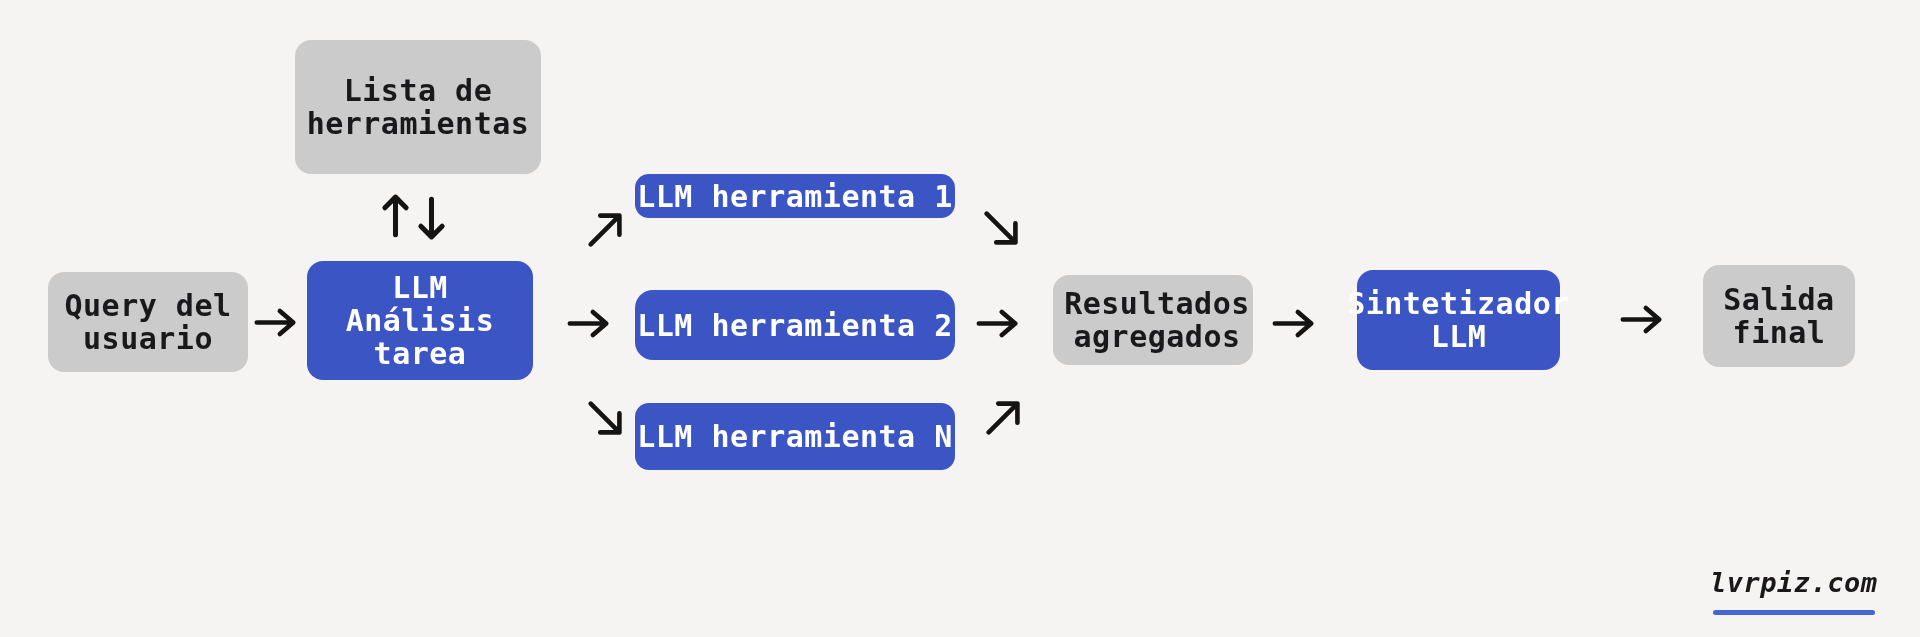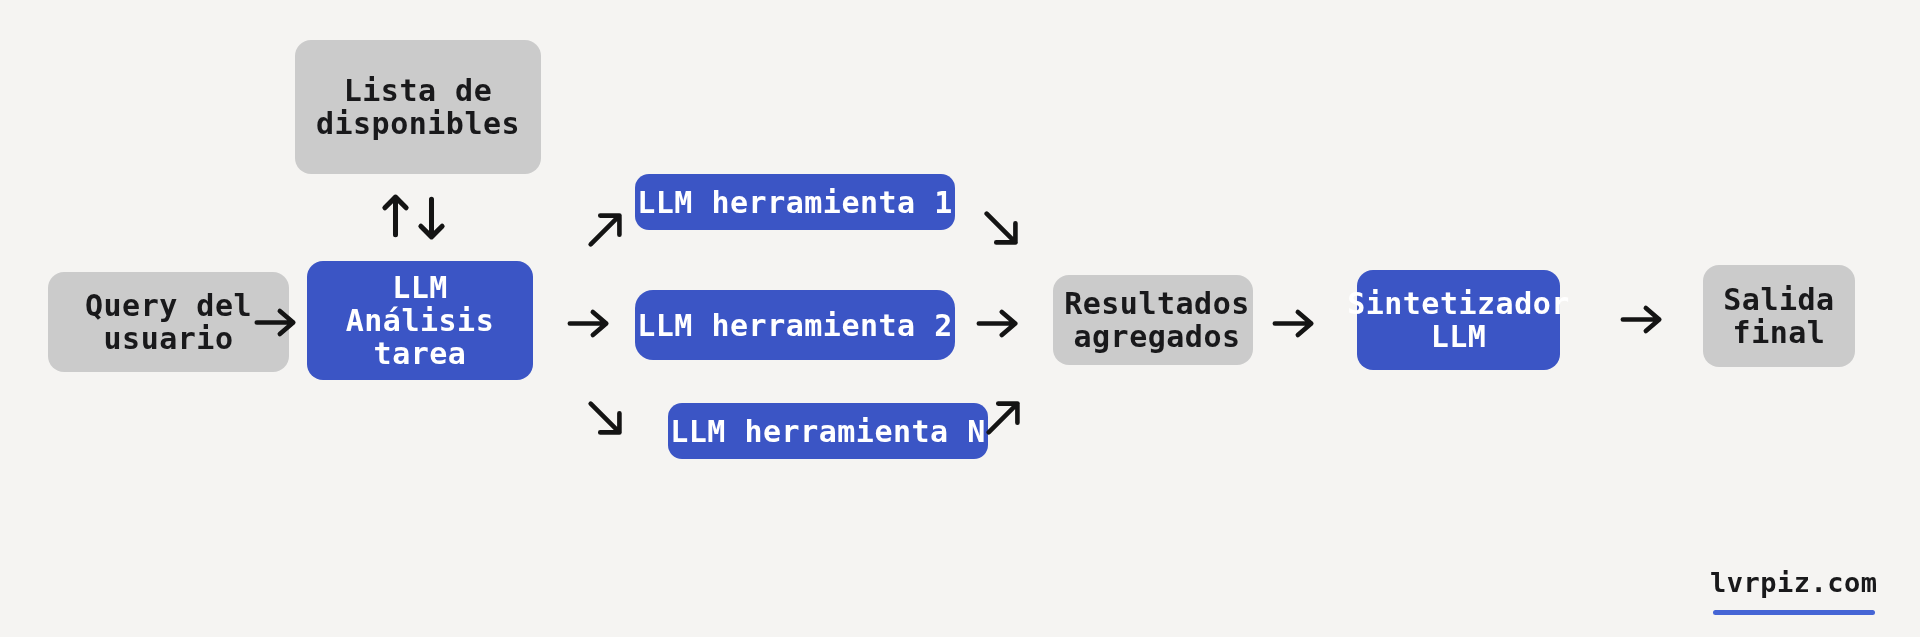--- a/index.html
+++ b/index.html
@@ -19,26 +19,26 @@
     text-align:center;
     font-weight:bold;
     font-size:30px;
     line-height:33px;
     letter-spacing:0.5px;
     border-radius:16px;
   }
   .node.gray { background:var(--node-gray,#cbcbcb); color:var(--text-dark,#19191b); }
   .node.blue { background:var(--node-blue,#3b55c5); color:var(--text-light,#ffffff); }
 
-  [data-name="node-user-query"]          { left:48px;   top:272px; width:241px; height:100px;justify-content:center; }
+  [data-name="node-user-query"]          { left:48px;   top:272px; width:200px; height:100px;justify-content:center; }
   [data-name="node-tool-list"]           { left:295px;  top:40px;  width:246px; height:134px; }
   [data-name="node-task-analysis"]       { left:307px;  top:261px; width:226px; height:119px; }
-  [data-name="node-tool-1"]              { left:635px;  top:174px; width:320px; height:56px; border-radius:14px; }
+  [data-name="node-tool-1"]              { left:635px;  top:174px; width:320px; height:44px; border-radius:14px; }
   [data-name="node-tool-2"]              { left:635px;  top:290px; width:320px; height:70px; border-radius:18px; }
-  [data-name="node-tool-n"]              { left:668px;  top:403px; width:320px; height:56px; border-radius:14px; }
+  [data-name="node-tool-n"]              { left:635px;  top:403px; width:320px; height:67px; border-radius:14px; }
   [data-name="node-aggregated-results"]  { left:1053px; top:275px; width:200px; height:90px;padding-left:8px; }
   [data-name="node-synthesizer"]         { left:1357px; top:270px; width:203px; height:100px; }
   [data-name="node-final-output"]        { left:1703px; top:265px; width:152px; height:102px; }
 
   .arrow { position:absolute; }
   .arrow svg { display:block; width:100%; height:100%; }
   .arrow path {
     fill:none;
     stroke:var(--arrow,#141414);
     stroke-width:2.4;
@@ -66,41 +66,42 @@
     display:flex;
     flex-direction:column;
     align-items:center;
     gap:12px;
     font-size:27px;
     font-weight:bold;
     letter-spacing:0.5px;
     color:var(--text-dark,#19191b);
     text-decoration:none;
     cursor:pointer;
+    font-style:italic;
   }
   .watermark .underline {
     width:162px;
     height:5px;
     border-radius:3px;
     background:var(--link-underline,#4565d5);
   }
 </style>
 </head>
 <body>
 
 <div data-name="diagram-canvas">
 
   <div class="node gray" data-name="node-user-query">
     <div data-name="node-line">Query del</div>
     <div data-name="node-line">usuario</div>
   </div>
 
   <div class="node gray" data-name="node-tool-list">
     <div data-name="node-line">Lista de</div>
-    <div data-name="node-line">disponibles</div>
+    <div data-name="node-line">herramientas</div>
   </div>
 
   <div class="node blue" data-name="node-task-analysis">
     <div data-name="node-line">LLM</div>
     <div data-name="node-line">Análisis</div>
     <div data-name="node-line">tarea</div>
   </div>
 
   <div class="node blue" data-name="node-tool-1">
     <div data-name="node-line">LLM herramienta 1</div>

